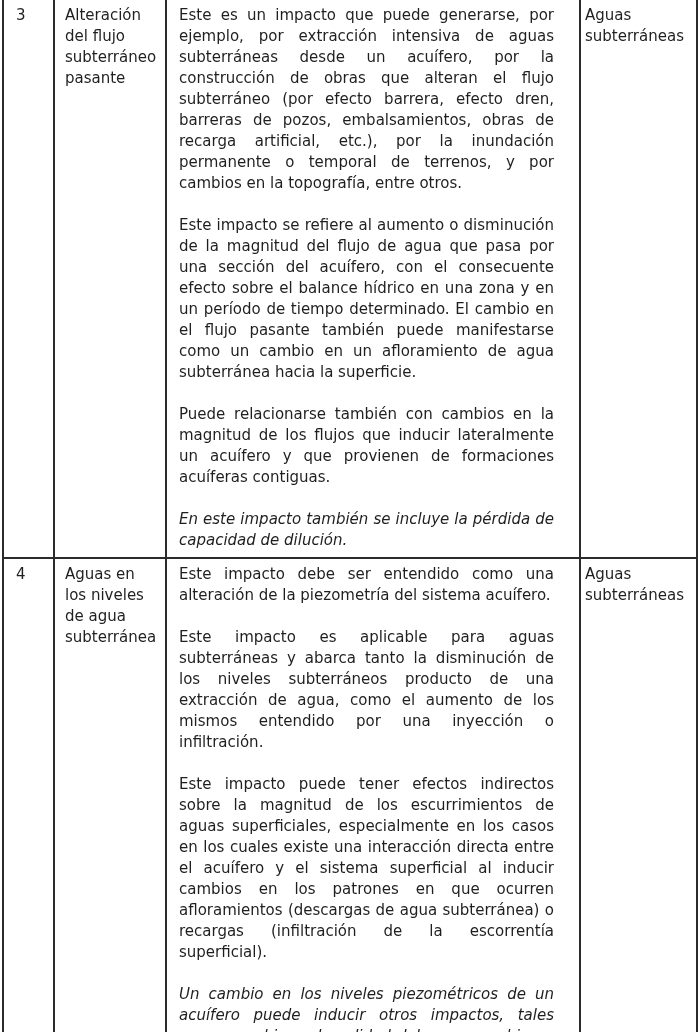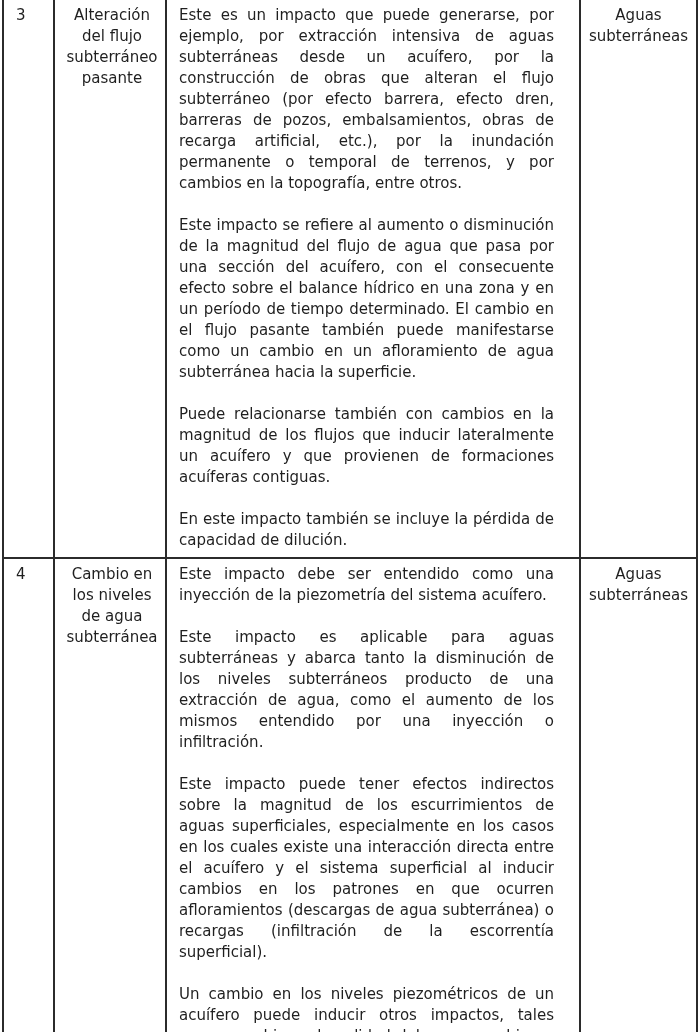--- a/index.html
+++ b/index.html
@@ -24,26 +24,26 @@
     border: 2px solid #2b2b2b;
     vertical-align: top;
     font-size: 15px;
     line-height: 21px;
     overflow: hidden;
   }
   
   .impact-table tr:first-child td { border-top: none; }
 
   td.cell-num  { padding: 5px 2px 0 12px; }
-  td.cell-name { padding: 5px 6px 0 10px; text-align: center; }
+  td.cell-name { padding: 5px 6px 0 10px; }
   td.cell-desc { padding: 5px 13px 6px 12px; text-align: justify; }
-  td.cell-cat  { padding: 5px 4px 0 4px; text-align: center; }
+  td.cell-cat  { padding: 5px 4px 0 4px; }
 
   td.cell-desc p { margin: 0 12px 21px 0; }
-  td.cell-desc p:last-child { margin-bottom: 0; }
+  td.cell-desc p:last-child { margin-bottom: 0; font-style: italic; }
 
   tr.row-3 { height: 540px; }
   tr.row-4 { height: 481px; }
 </style>
 </head>
 <body>
 
 <table class="impact-table">
   <colgroup>
     <col style="width:51px">
@@ -69,24 +69,24 @@
     <td class="cell-cat">
       <span>Aguas subterráneas</span>
     </td>
   </tr>
 
   <tr class="row-4">
     <td class="cell-num">
       <span>4</span>
     </td>
     <td class="cell-name">
-      <span>Cambio en los niveles de agua subterránea</span>
+      <span>Aguas en los niveles de agua subterránea</span>
     </td>
     <td class="cell-desc">
-      <p>Este impacto debe ser entendido como una inyección de la piezometría del sistema acuífero.</p>
+      <p>Este impacto debe ser entendido como una alteración de la piezometría del sistema acuífero.</p>
       <p>Este impacto es aplicable para aguas subterráneas y abarca tanto la disminución de los niveles subterráneos producto de una extracción de agua, como el aumento de los mismos entendido por una inyección o infiltración.</p>
       <p>Este impacto puede tener efectos indirectos sobre la magnitud de los escurrimientos de aguas superficiales, especialmente en los casos en los cuales existe una interacción directa entre el acuífero y el sistema superficial al inducir cambios en los patrones en que ocurren afloramientos (descargas de agua subterránea) o recargas (infiltración de la escorrentía superficial).</p>
       <p>Un cambio en los niveles piezométricos de un acuífero puede inducir otros impactos, tales como: cambio en la calidad del agua, cambio en el patrón de infiltración y recarga, alteración del flujo pasante y cambio en el volumen embalsado.</p>
     </td>
     <td class="cell-cat">
       <span>Aguas subterráneas</span>
     </td>
   </tr>
 </tbody>
   </table>

